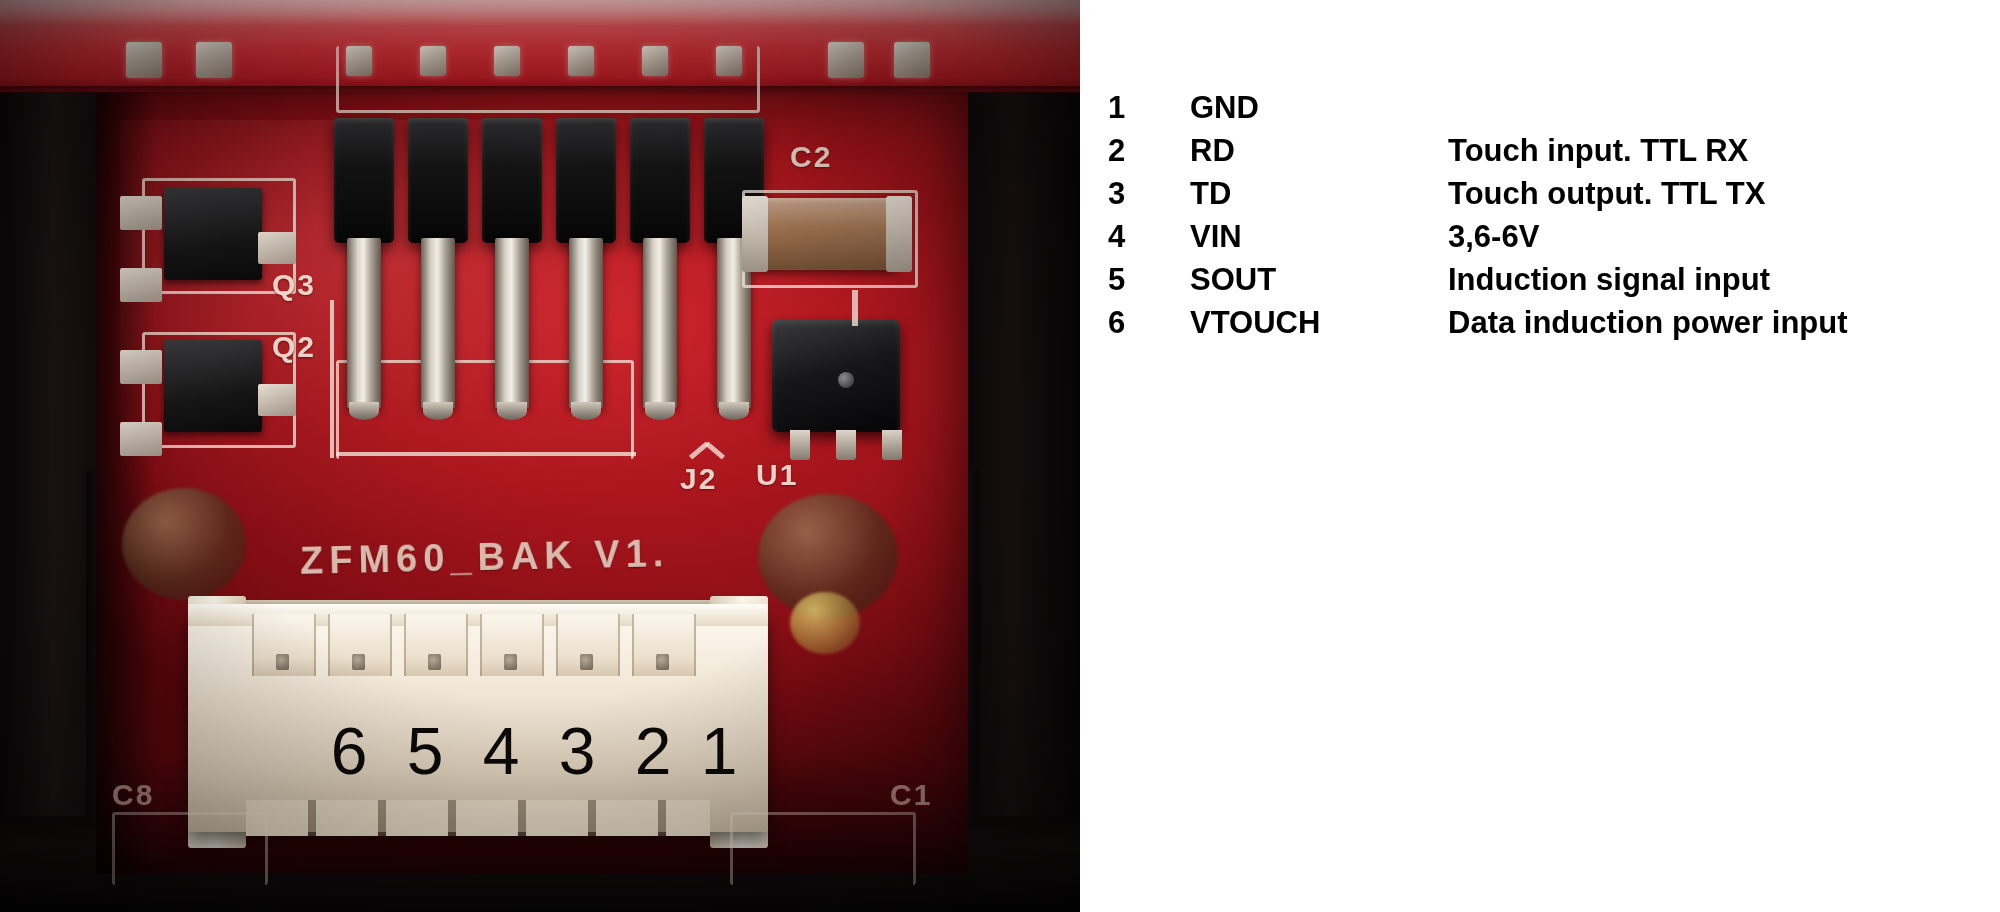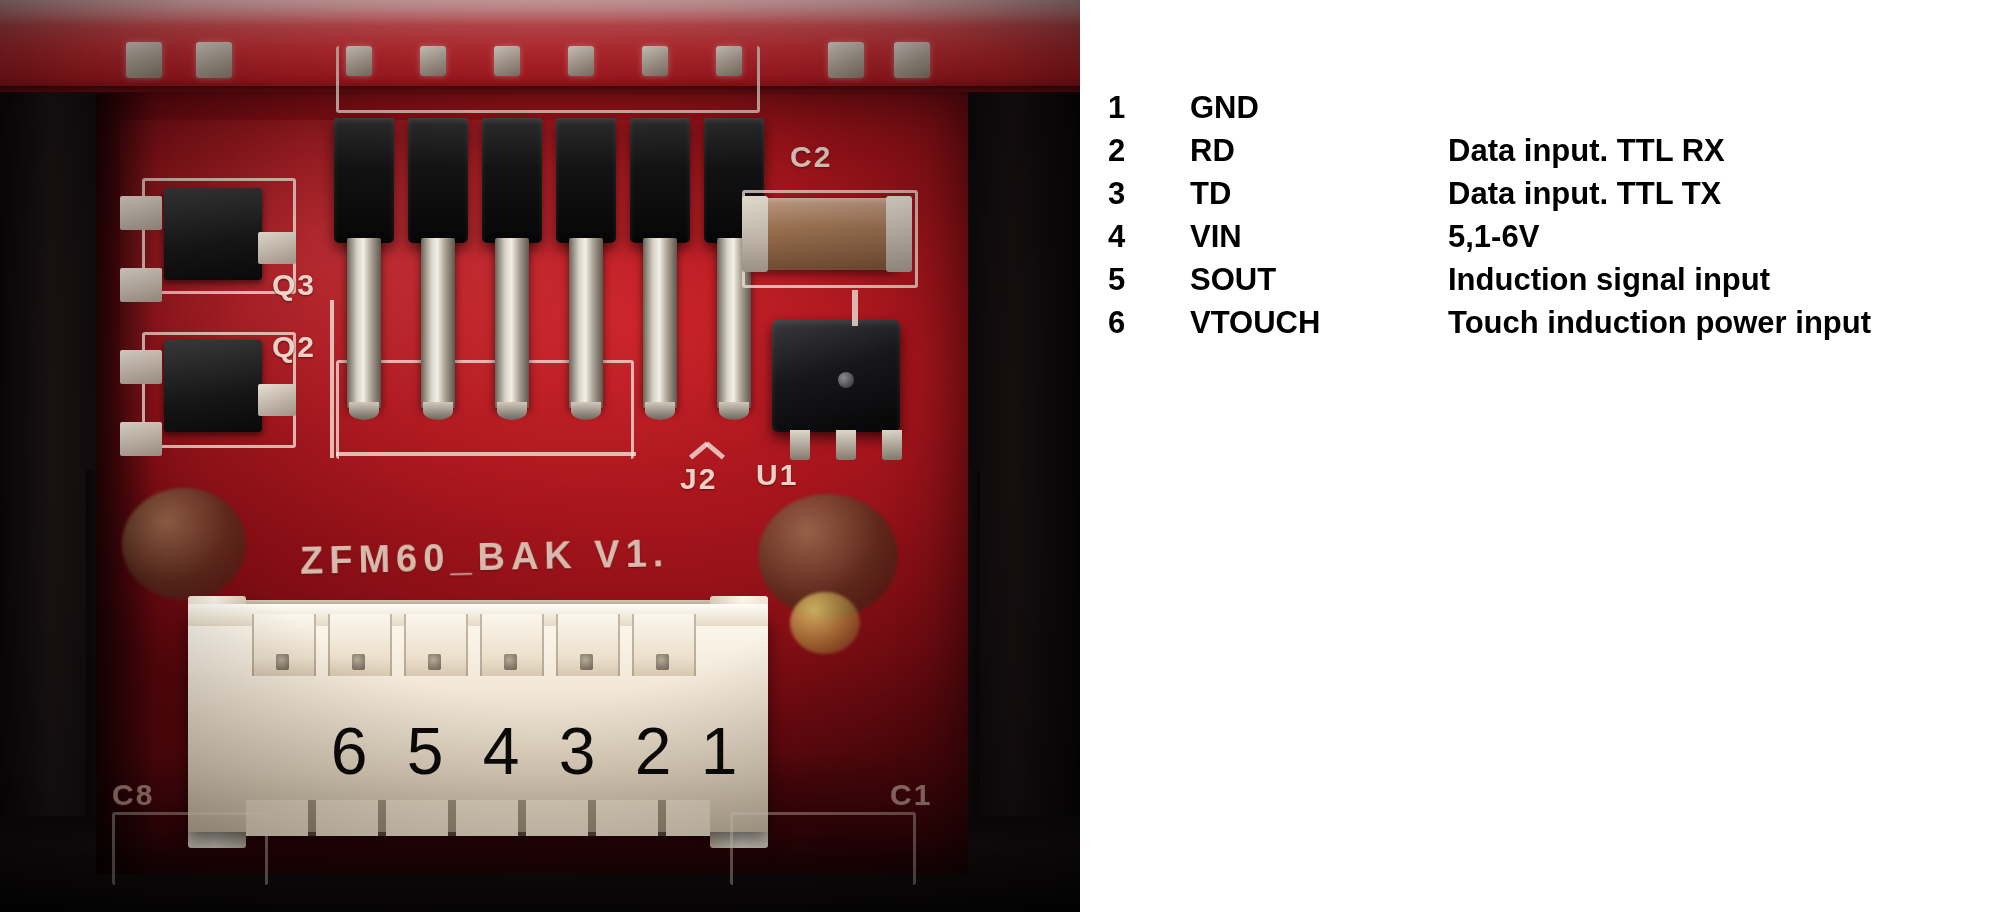--- a/index.html
+++ b/index.html
@@ -473,39 +473,39 @@
     <table class="pin-table">
       <tbody>
         <tr>
           <td class="c-num">1</td>
           <td class="c-name">GND</td>
           <td class="c-desc"></td>
         </tr>
         <tr>
           <td class="c-num">2</td>
           <td class="c-name">RD</td>
-          <td class="c-desc">Data input. TTL RX</td>
+          <td class="c-desc">Touch input. TTL RX</td>
         </tr>
         <tr>
           <td class="c-num">3</td>
           <td class="c-name">TD</td>
-          <td class="c-desc">Data input. TTL TX</td>
+          <td class="c-desc">Touch output. TTL TX</td>
         </tr>
         <tr>
           <td class="c-num">4</td>
           <td class="c-name">VIN</td>
-          <td class="c-desc">5,1-6V</td>
+          <td class="c-desc">3,6-6V</td>
         </tr>
         <tr>
           <td class="c-num">5</td>
           <td class="c-name">SOUT</td>
           <td class="c-desc">Induction signal input</td>
         </tr>
         <tr>
           <td class="c-num">6</td>
           <td class="c-name">VTOUCH</td>
-          <td class="c-desc">Touch induction power input</td>
+          <td class="c-desc">Data induction power input</td>
         </tr>
       </tbody>
     </table>
   </div>
 
 </div>
 
 </body></html>

